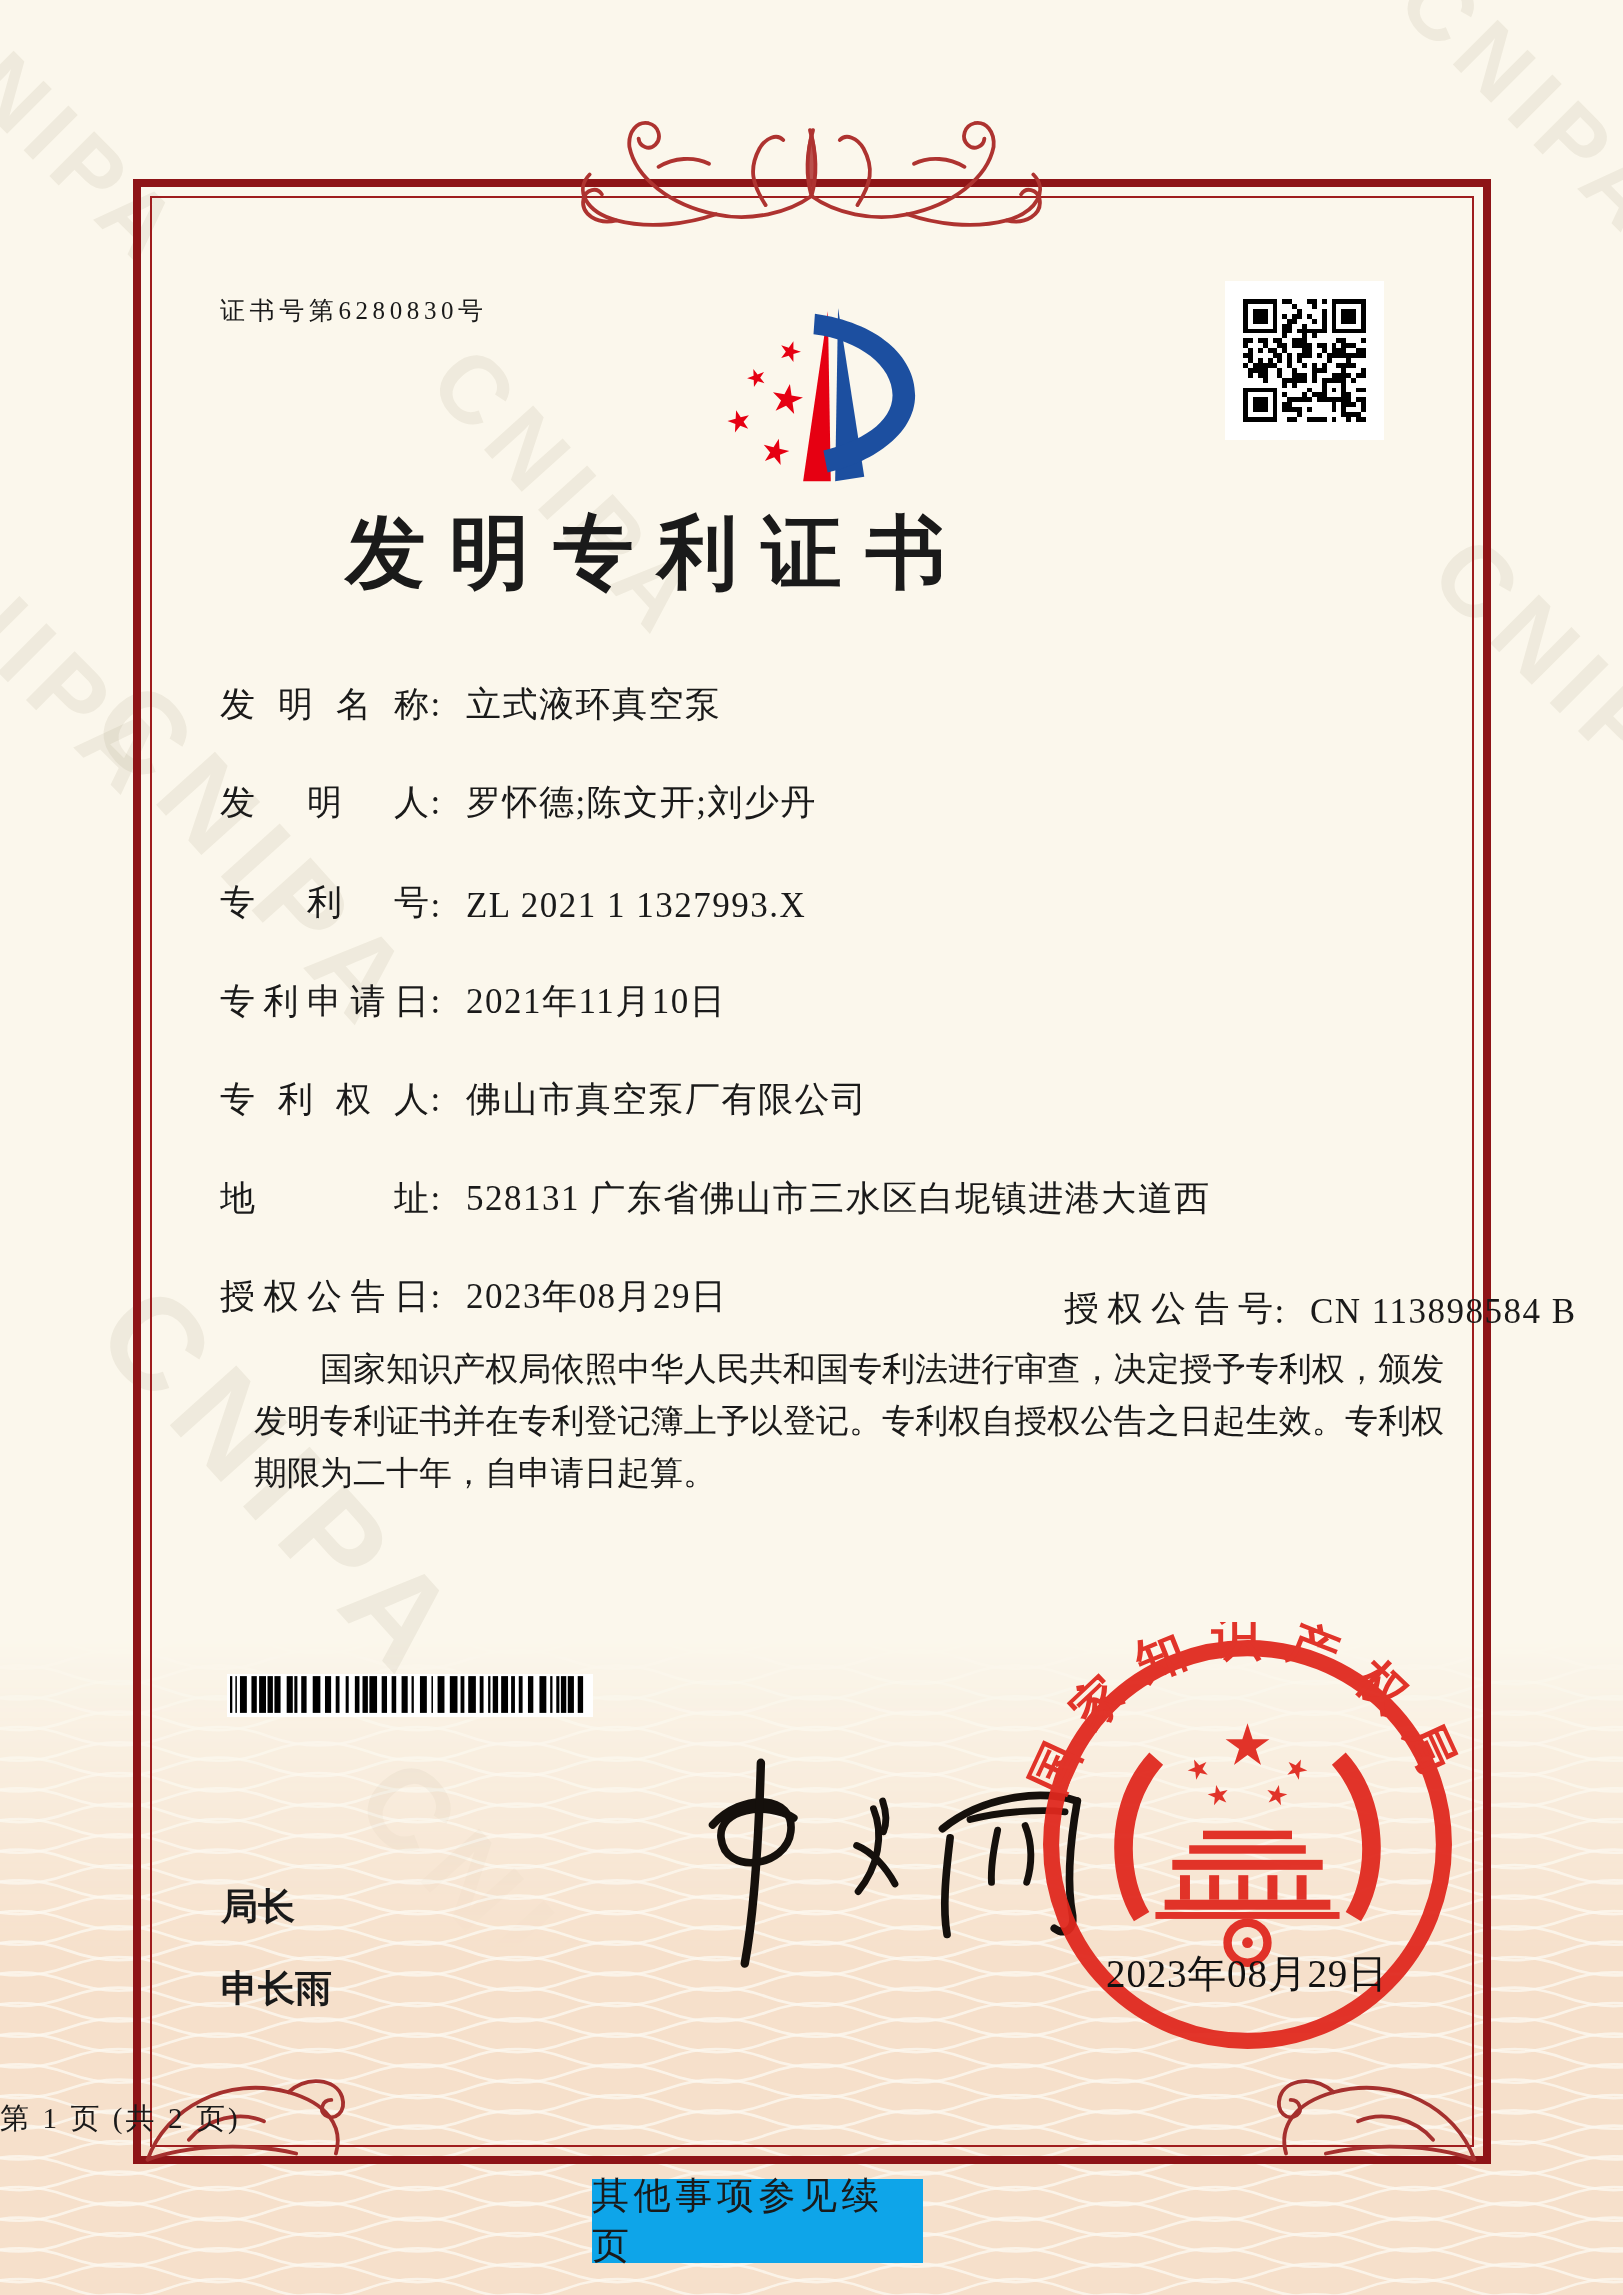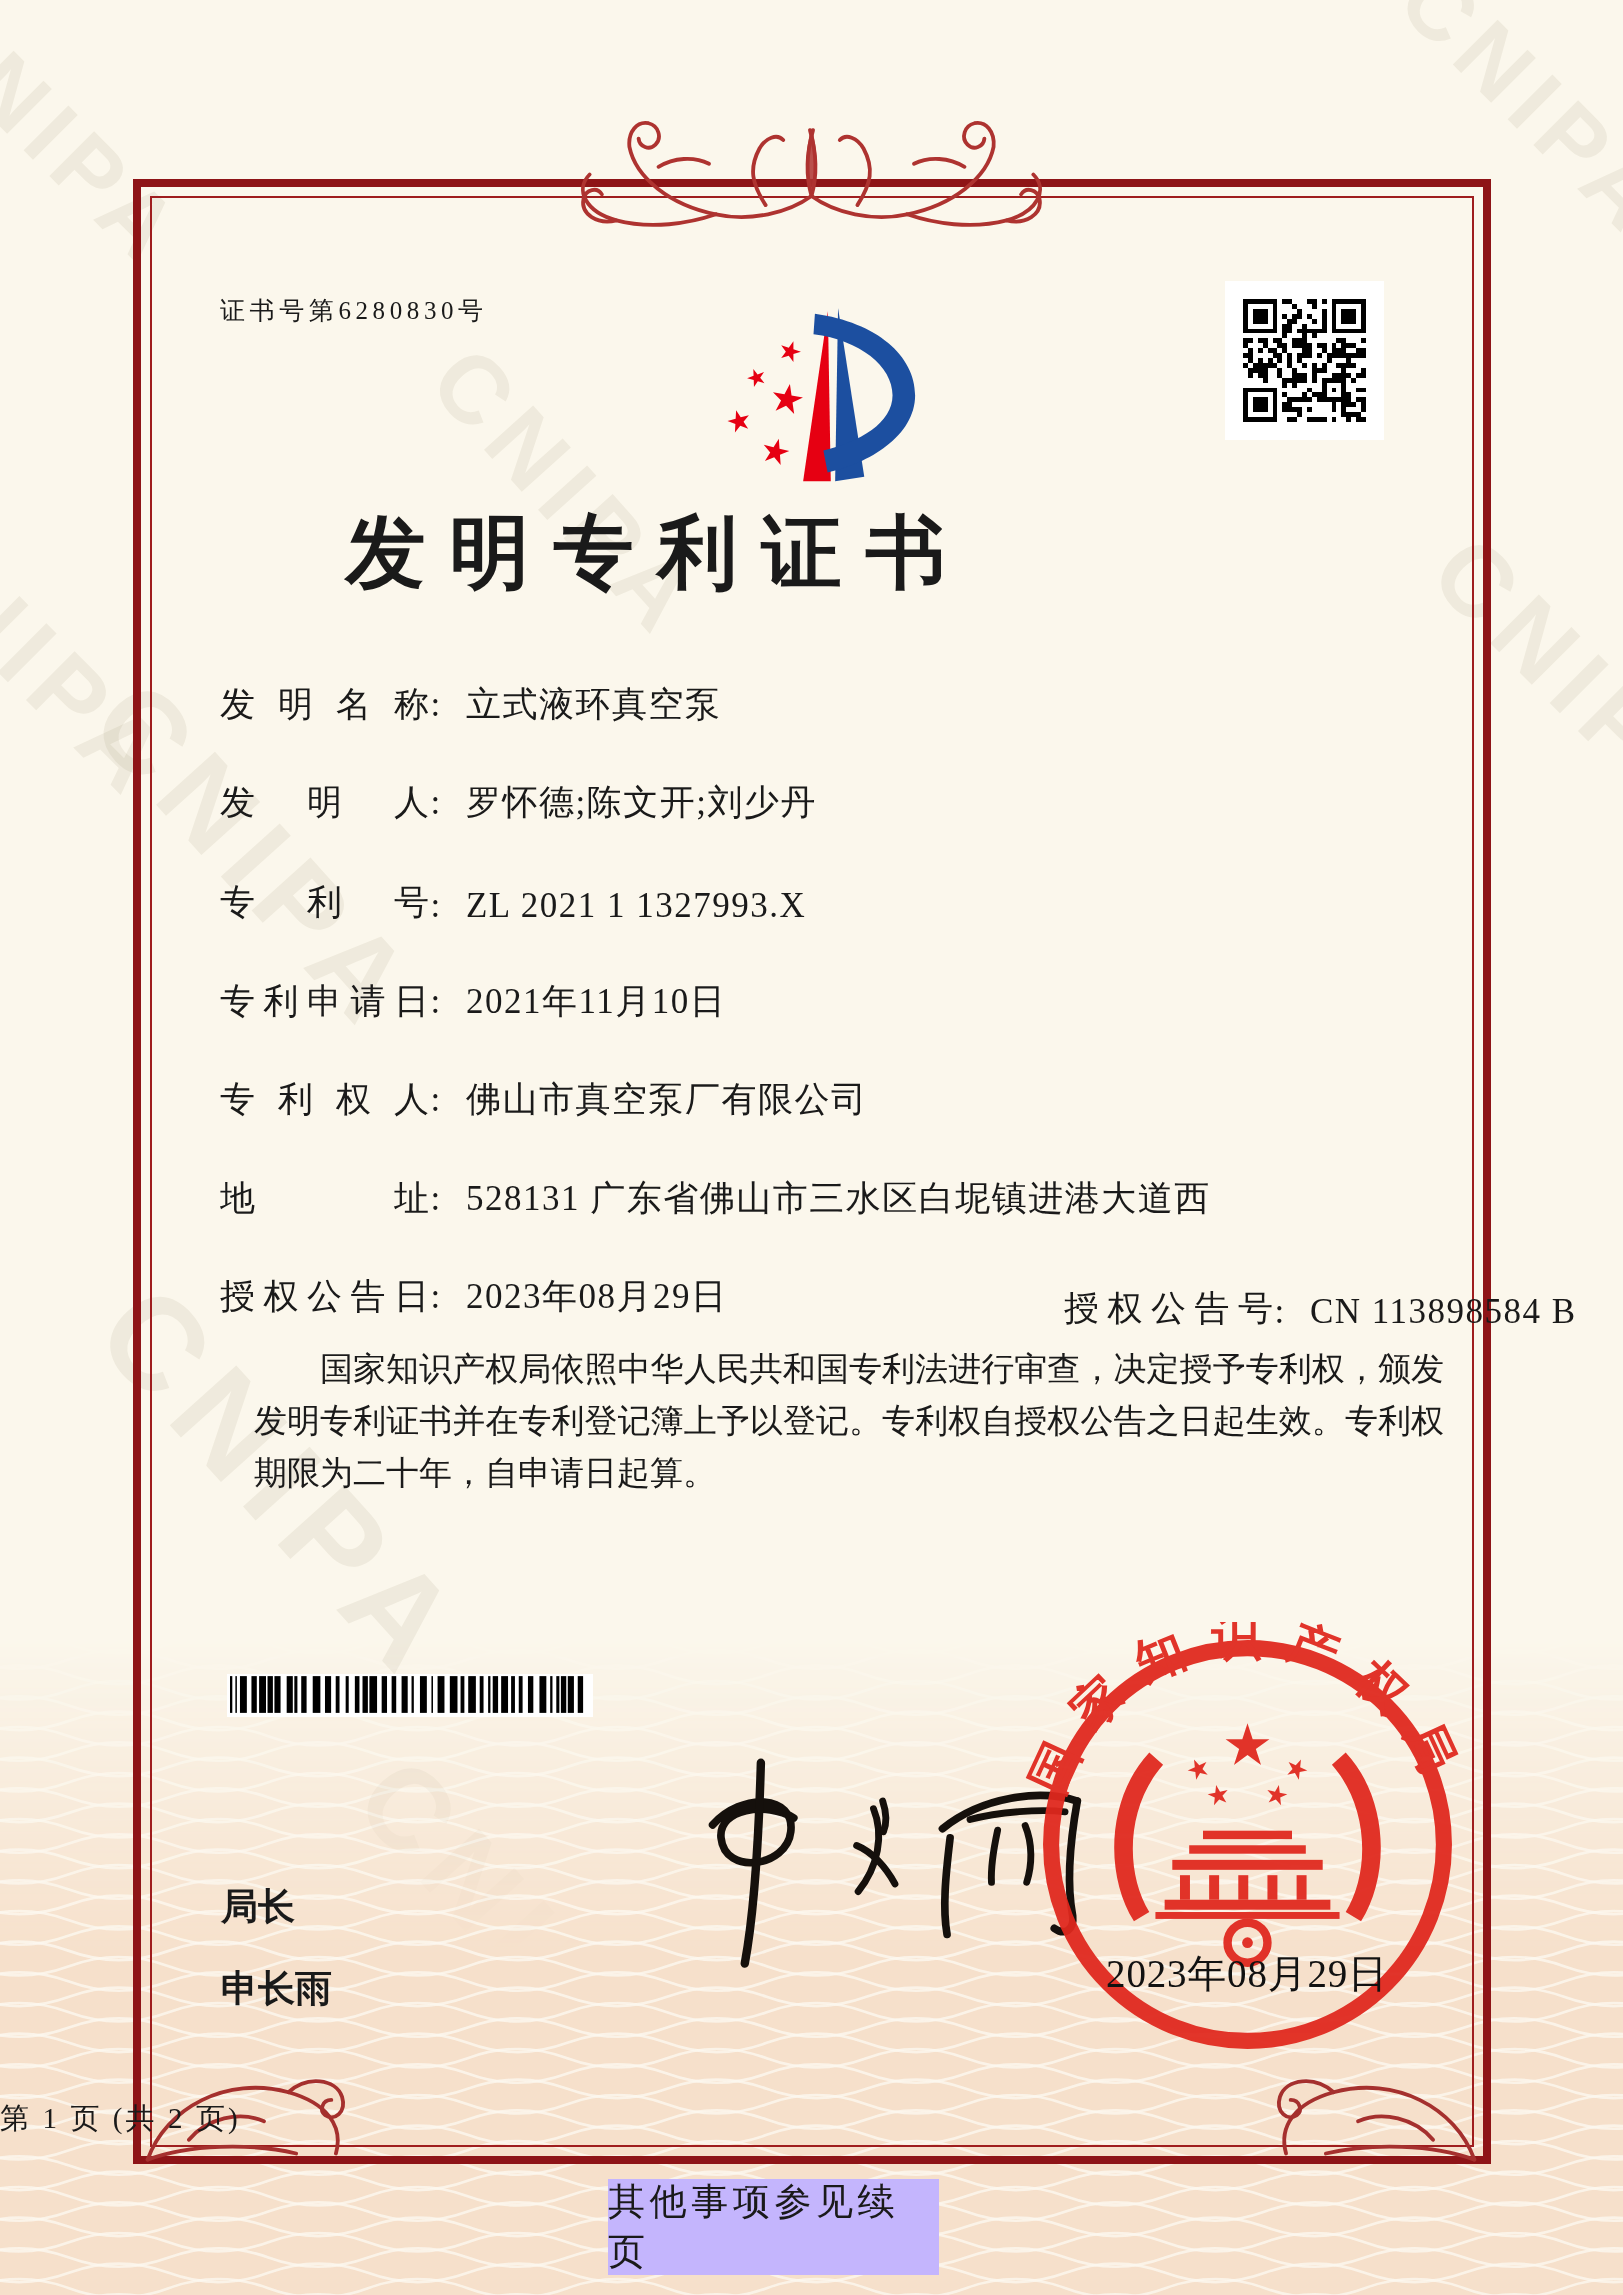--- a/index.html
+++ b/index.html
@@ -77,22 +77,22 @@
   .seal-date{
     position:absolute;left:1063px;top:1947px;width:368px;text-align:center;z-index:5;
     font-size:39px;letter-spacing:0.8px;color:#111;
   }
   
   .page-info{
     position:absolute;left:0;top:2099px;width:1501px;
     font-size:29px;z-index:3;letter-spacing:3.1px;
   }
   .footer-note{
-    position:absolute;left:608px;top:2179px;width:331px;height:96px;z-index:3;
-    background:#c4b5fd;display:flex;align-items:center;justify-content:center;
+    position:absolute;left:592px;top:2179px;width:331px;height:84px;z-index:3;
+    background:#0ea5e9;display:flex;align-items:center;justify-content:center;
     font-size:37px;letter-spacing:4.6px;
   }
   .ornament{z-index:2;}
 </style>
 </head>
 <body>
 
 <div id="wm-layer">
     <div class="wm" style="left: -31px; top: -23px; font-size: 92px; transform: rotate(45deg);">CNIPA</div>
     <div class="wm" style="left: 1453px; top: -54px; font-size: 92px; transform: rotate(45deg);">CNIPA</div>

